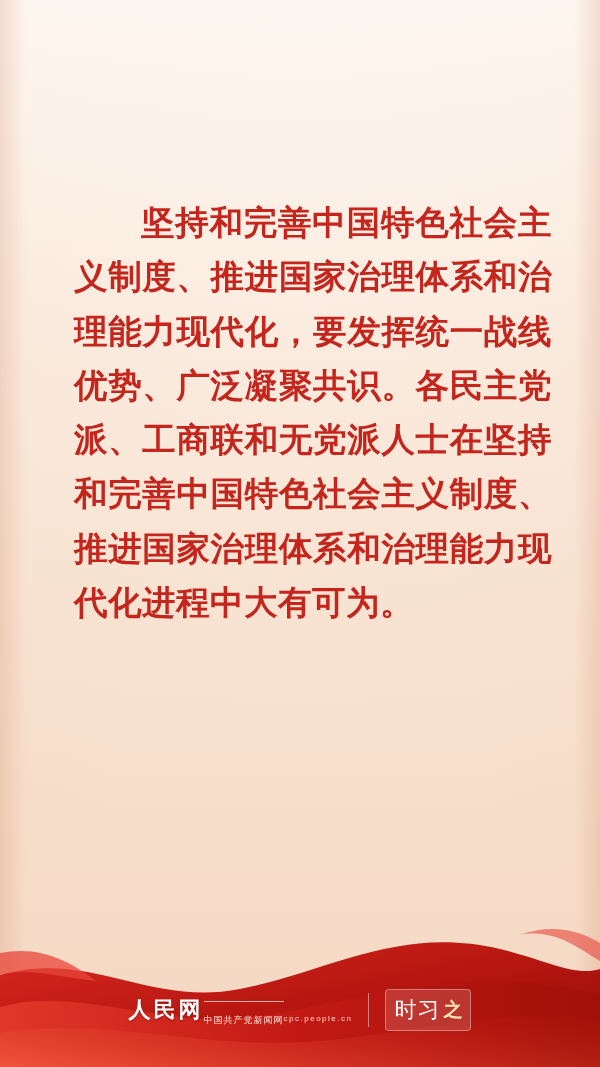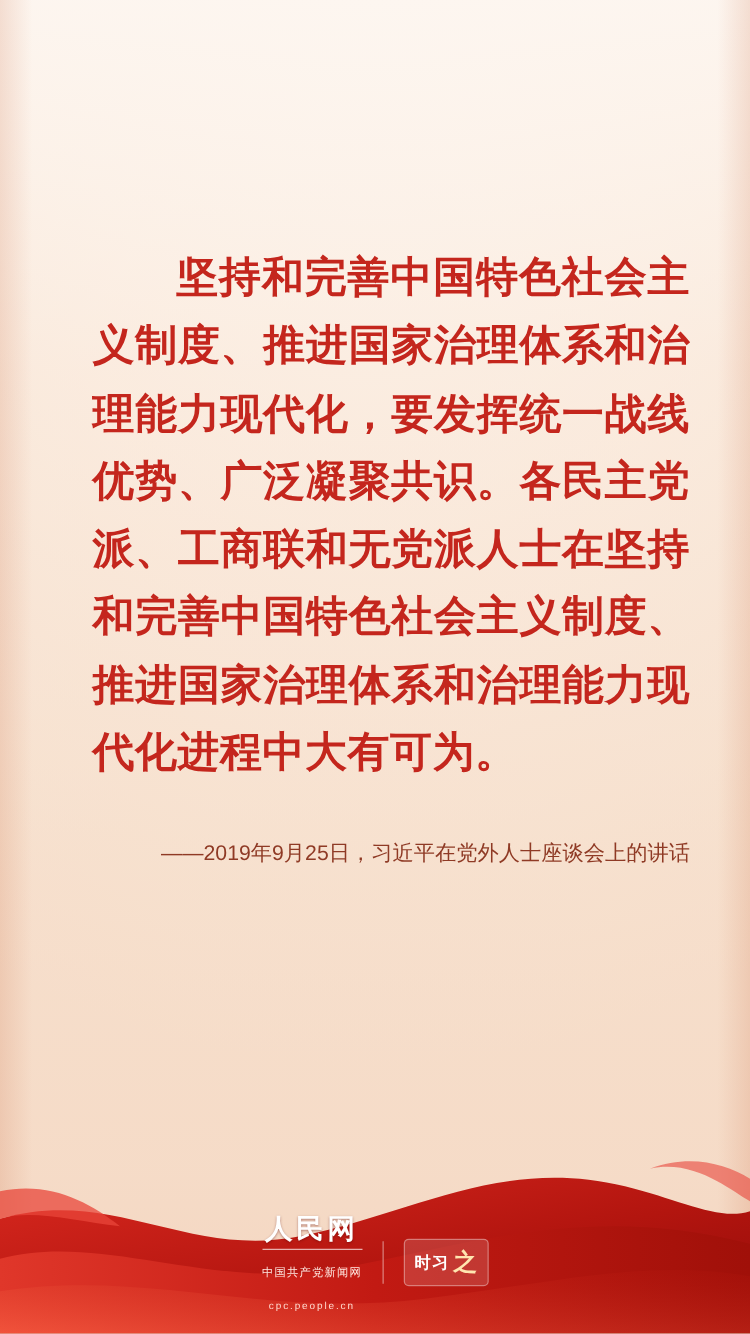--- a/index.html
+++ b/index.html
@@ -96,21 +96,21 @@
     left: 0;
     height: 62px;
     display: flex;
     align-items: center;
     justify-content: center;
     gap: 16px;
     z-index: 5;
   }
   .logo-people {
     display: flex;
-    flex-direction: column;
+    flex-direction: row;
     align-items: center;
     line-height: 1;
   }
   .logo-people .cn {
     color: #ffffff;
     font-size: 22px;
     font-weight: 700;
     letter-spacing: 3px;
     text-shadow: 0 1px 2px rgba(90,0,0,0.45);
   }
@@ -137,41 +137,40 @@
     display: flex;
     align-items: center;
     gap: 3px;
     background: rgba(255,255,255,0.14);
     border: 1px solid rgba(255,255,255,0.35);
     border-radius: 4px;
     padding: 5px 8px;
   }
   .logo-badge .t1 {
     color: #ffffff;
-    font-size: 13px;
-    font-weight: 700;
+    font-size: 22px;
+    font-weight: 400;
     letter-spacing: 1px;
   }
   .logo-badge .t2 {
     color: #ffe6b0;
     font-size: 19px;
     font-weight: 700;
   }
 </style>
 </head>
 <body>
 
 <div class="poster">
   <div class="wash"></div>
   <div class="edge-left"></div>
   <div class="edge-right"></div>
 
   <div class="quote">坚持和完善中国特色社会主义制度、推进国家治理体系和治理能力现代化，要发挥统一战线优势、广泛凝聚共识。各民主党派、工商联和无党派人士在坚持和完善中国特色社会主义制度、推进国家治理体系和治理能力现代化进程中大有可为。</div>
 
-  <div class="attrib">——2019年9月25日，习近平在党外人士座谈会上的讲话</div>
 
   <div class="ribbon">
     <svg viewBox="0 0 600 210" preserveAspectRatio="none" aria-hidden="true">
       <defs>
         <linearGradient id="rg1" x1="0" y1="0" x2="1" y2="1">
           <stop offset="0%" stop-color="#d8281f"></stop>
           <stop offset="55%" stop-color="#b3150f"></stop>
           <stop offset="100%" stop-color="#8e0a08"></stop>
         </linearGradient>
         <linearGradient id="rg2" x1="0" y1="0" x2="1" y2="0">

